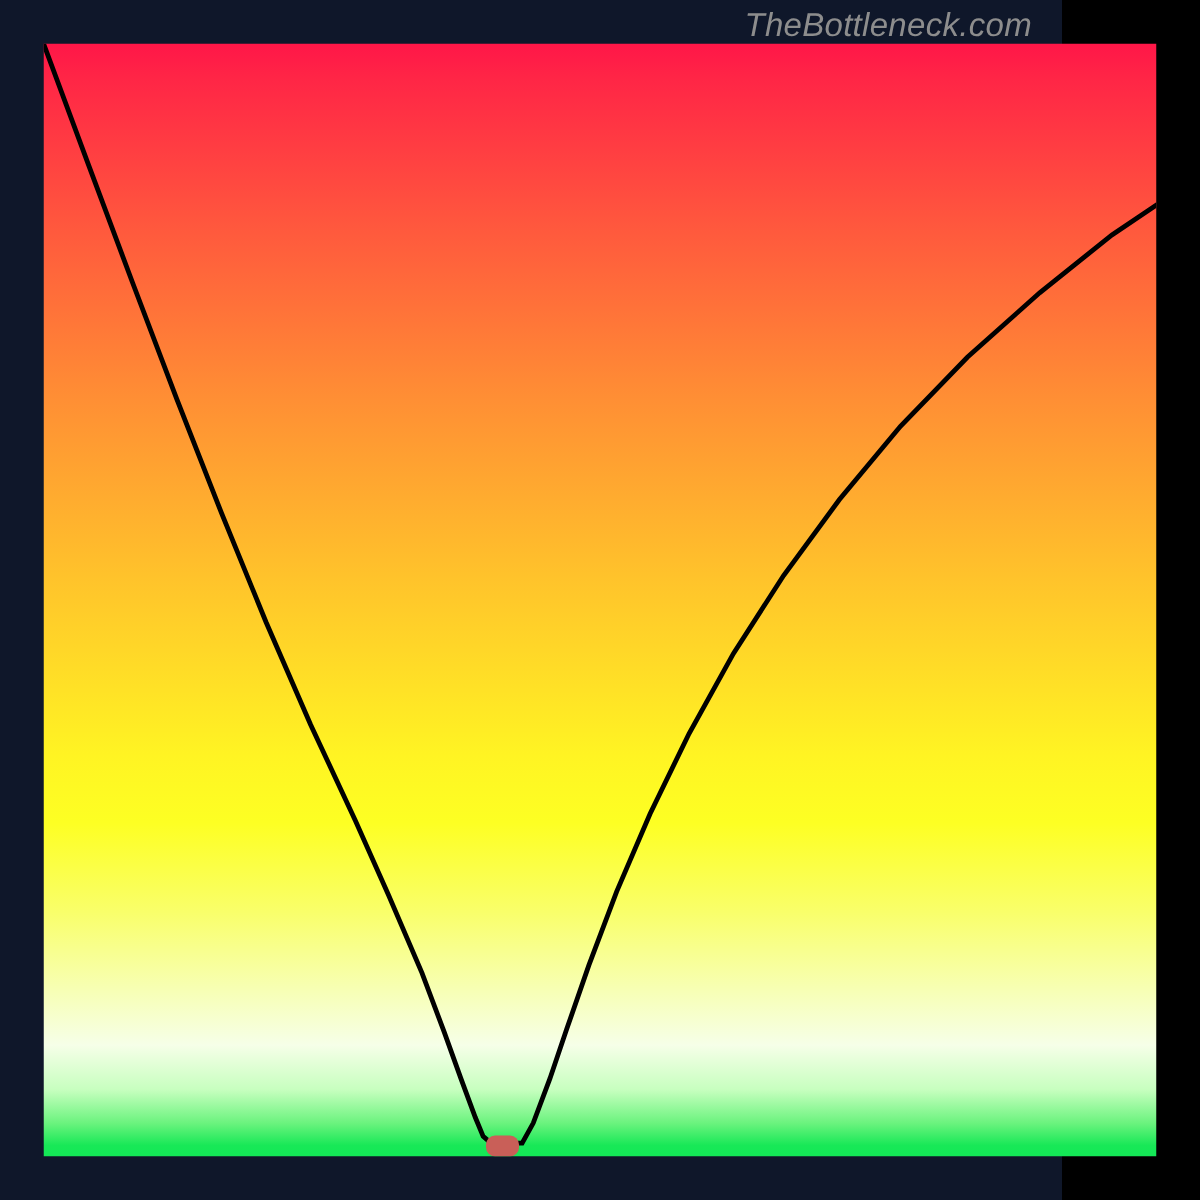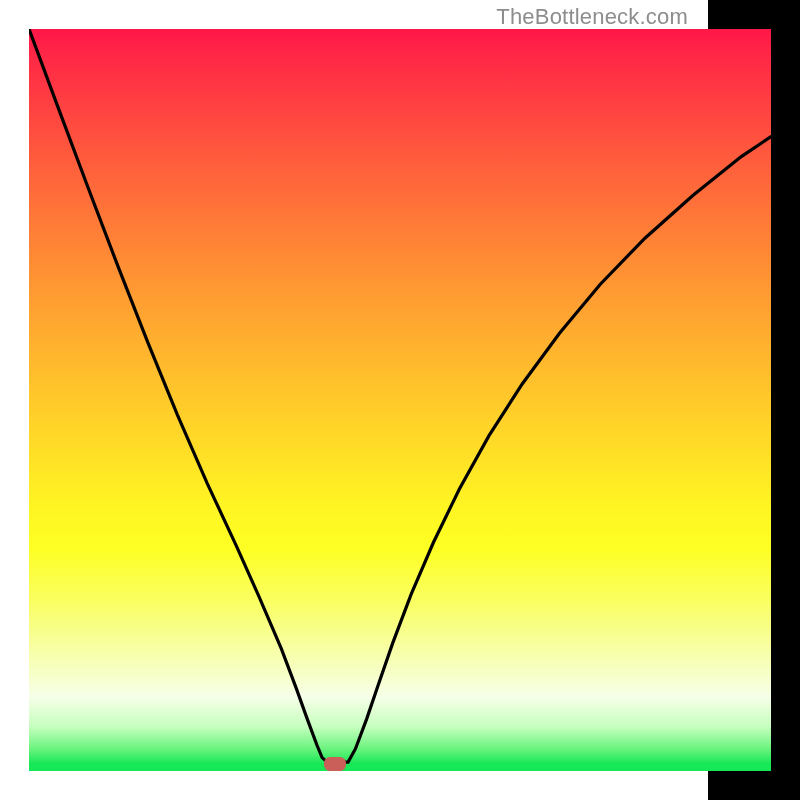--- a/index.html
+++ b/index.html
@@ -10,21 +10,22 @@
     background: #000000;
     overflow: hidden;
     font-family: Arial, Helvetica, sans-serif;
   }
   .frame {
     position: absolute;
     left: 0;
     top: 0;
     width: 708px;
     height: 800px;
-    background: #ffffff;
+    background: #0f172a;
+    font-style: italic;
   }
   .plot-area {
     position: absolute;
     left: 29px;
     top: 29px;
     width: 742px;
     height: 742px;
     overflow: hidden;
   }
   .gradient {

